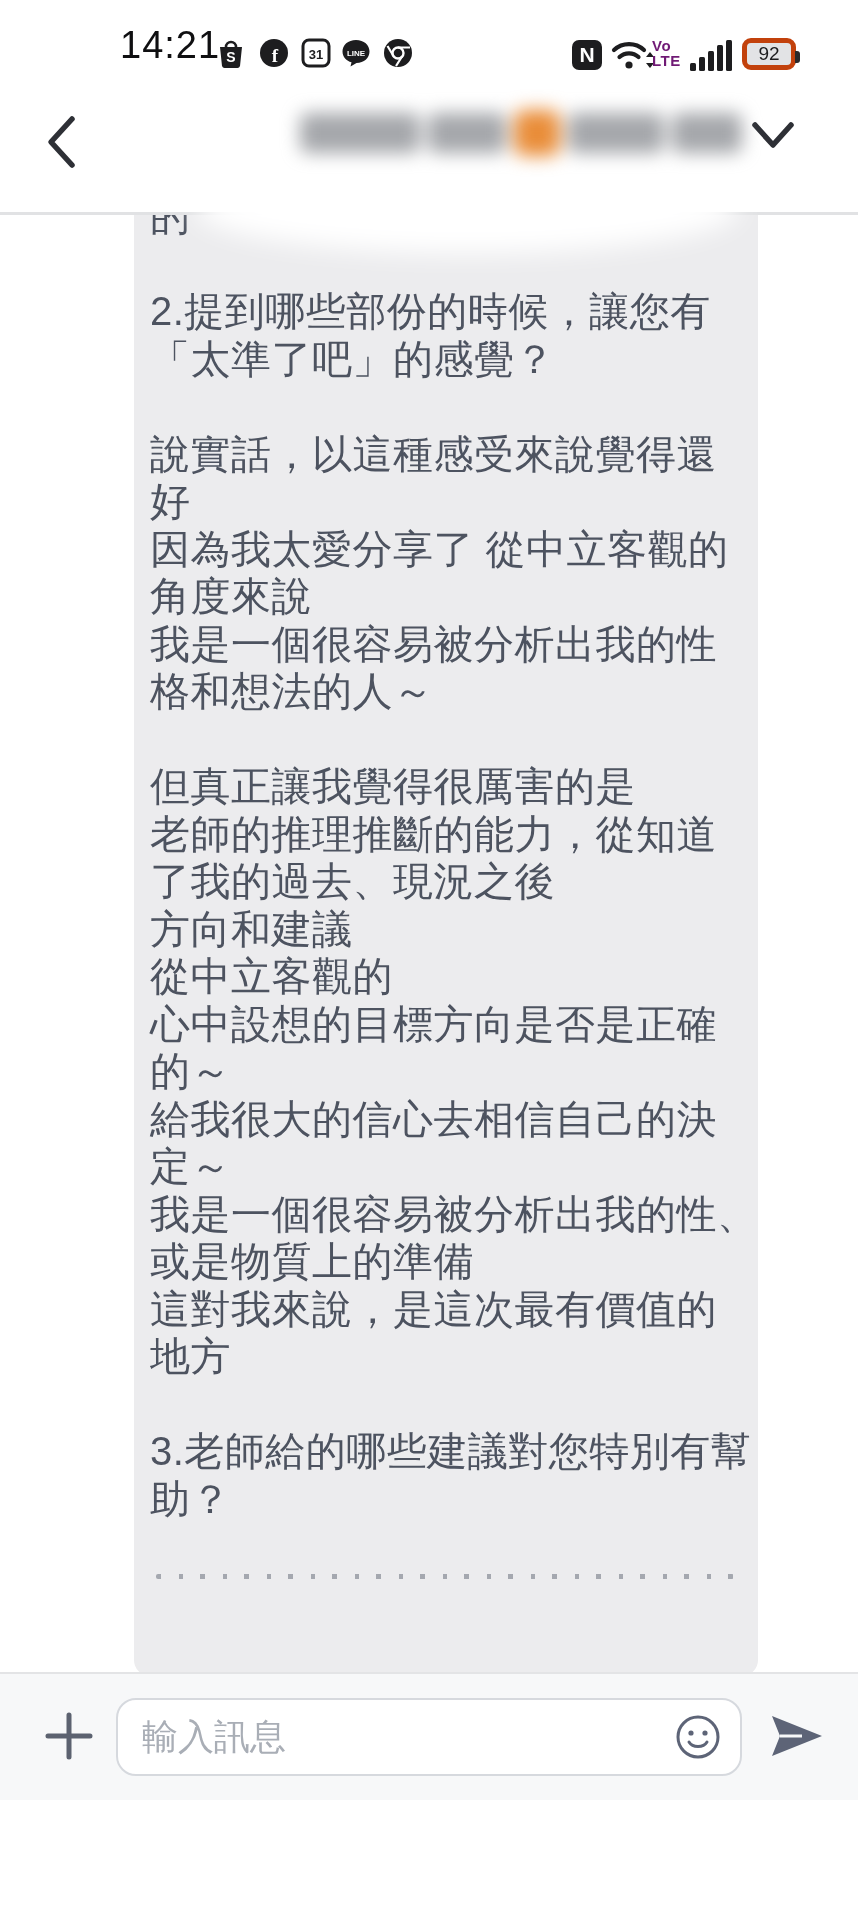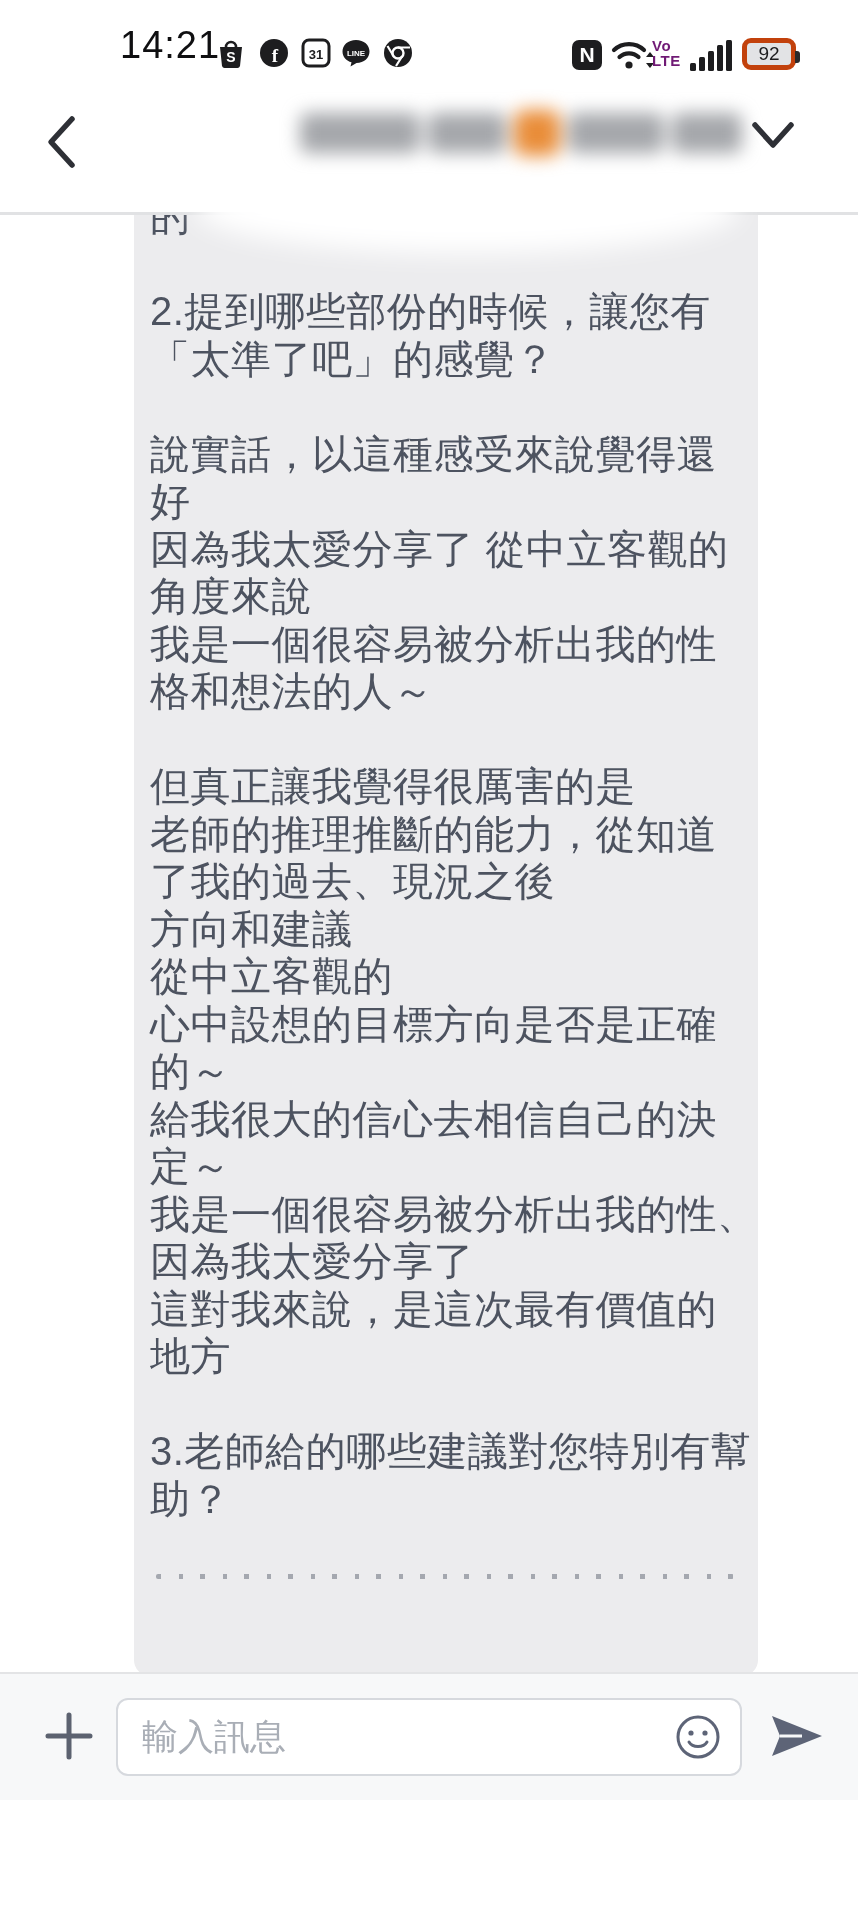--- a/index.html
+++ b/index.html
@@ -75,21 +75,21 @@
           stroke-linecap:round; stroke-linejoin:round; }
 
   
   .inputbar {
     position:absolute; left:0; top:1672px; width:858px; height:128px;
     background:#f7f8f9; border-top:2px solid #e3e4e6; z-index:5;
   }
   .plus-btn { position:absolute; left:40px; top:1707px; width:58px; height:58px; z-index:6; }
   .field {
     position:absolute; left:116px; top:1698px; width:626px; height:78px;
-    background:#ffffff; border:2px solid #d6d9de; border-radius:12px; z-index:6;
+    background:#ffffff; border:2px solid #d6d9de; border-radius:20px; z-index:6;
     display:flex; align-items:center;
   }
   .field input {
     border:none; outline:none; background:transparent; flex:1;
     padding-left:24px; font-size:36px; color:#444a55;
     font-family:"Liberation Sans","DejaVu Sans",sans-serif;
   }
   .field input::placeholder { color:#a9aeb6; }
   .smiley { width:48px; height:48px; margin-right:18px; flex:0 0 auto; }
   .send-btn { position:absolute; left:768px; top:1714px; width:58px; height:44px; z-index:6; }
@@ -149,21 +149,21 @@
         <div class="msg-line">心中設想的目標方向是否是正確</div>
 
         <div class="msg-line">的～</div>
 
         <div class="msg-line">給我很大的信心去相信自己的決</div>
 
         <div class="msg-line">定～</div>
 
         <div class="msg-line">我是一個很容易被分析出我的性、</div>
 
-        <div class="msg-line">因為我太愛分享了</div>
+        <div class="msg-line">或是物質上的準備</div>
 
         <div class="msg-line">這對我來說，是這次最有價值的</div>
 
         <div class="msg-line">地方</div>
 
         <div class="msg-line"></div>
 
         <div class="msg-line">3.老師給的哪些建議對您特別有幫</div>
 
         <div class="msg-line">助？</div>

